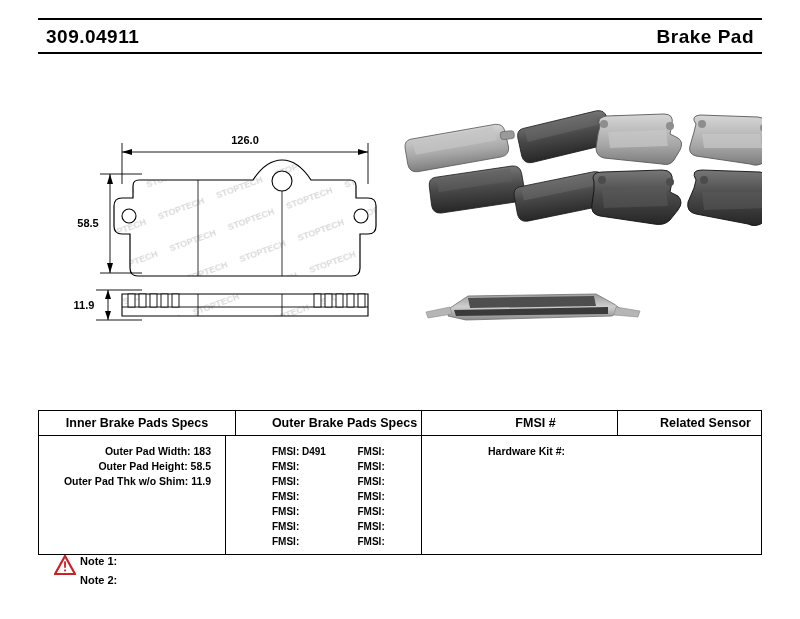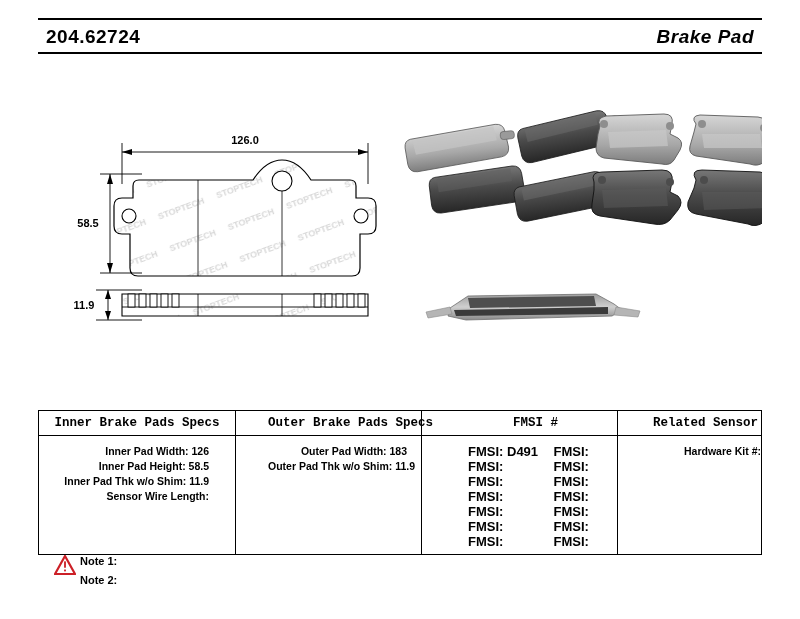--- a/index.html
+++ b/index.html
@@ -41,21 +41,20 @@
     font-weight: bold;
     letter-spacing: 0.5px;
   }
   .header .doc-title {
     position: absolute;
     right: 8px;
     top: 6px;
     font-size: 19px;
     font-weight: bold;
     letter-spacing: 0.5px;
-    font-style: italic;
   }
 
   
   .drawing {
     position: absolute;
     left: 38px;
     top: 68px;
     width: 724px;
     height: 330px;
   }
@@ -87,21 +86,20 @@
   .c1 { width: 196px; }
   .c2 { width: 186px; }
   .c3 { width: 196px; }
   .c4 { width: 144px; }
   .th {
     font-size: 12.5px;
     font-weight: bold;
     text-align: center;
     line-height: 24px;
     white-space: nowrap;
-    font-family: Liberation Mono, monospace;
   }
   .specrow {
     font-size: 10.5px;
     font-weight: bold;
     line-height: 15px;
     white-space: nowrap;
   }
   .specs-right {
     padding-top: 8px;
     padding-right: 26px;
@@ -116,21 +114,21 @@
     padding-top: 8px;
     display: flex;
   }
   .fmsi-col {
     width: 50%;
     padding-left: 14px;
     box-sizing: border-box;
   }
   .fmsi-col.second { padding-left: 18px; }
   .fmsi-line {
-    font-size: 13px;
+    font-size: 10px;
     font-weight: bold;
     line-height: 15px;
     white-space: nowrap;
   }
 
   
   .notes {
     position: absolute;
     left: 54px;
     top: 552px;
@@ -155,21 +153,21 @@
     font-weight: bold;
     font-family: "Liberation Sans", sans-serif;
   }
 </style>
 </head>
 <body>
 
 <div class="sheet">
 
   <div class="header">
-    <div class="part-number">204.62724</div>
+    <div class="part-number">309.04911</div>
     <div class="doc-title">Brake Pad</div>
   </div>
 
   <div class="drawing">
     <svg width="724" height="330" viewBox="0 0 724 330" xmlns="http://www.w3.org/2000/svg">
       <defs>
 
         <pattern id="wm" width="62" height="34" patternUnits="userSpaceOnUse" patternTransform="rotate(-20)">
           <text x="0" y="14" font-family="Liberation Sans, sans-serif" font-size="9" font-weight="bold" fill="#d8d8d8">STOPTECH</text>
         </pattern>
@@ -348,32 +346,25 @@
 
   <div class="spec-table">
     <div class="thead">
       <div class="col c1 th">Inner Brake Pads Specs</div>
       <div class="col c2 th">Outer Brake Pads Specs</div>
       <div class="col c3 th">FMSI #</div>
       <div class="col c4 th">Related Sensor</div>
     </div>
     <div class="tbody">
 
-      <div class="col c1">
-        <div class="specs-right">
-          <div class="specrow">Inner Pad Width: 126</div>
-          <div class="specrow">Inner Pad Height: 58.5</div>
-          <div class="specrow">Inner Pad Thk w/o Shim: 11.9</div>
-          <div class="specrow">Sensor Wire Length:</div>
-        </div>
-      </div>
 
       <div class="col c2">
         <div class="specs-right" style="padding-right:14px;">
           <div class="specrow">Outer Pad Width: 183</div>
+          <div class="specrow">Outer Pad Height: 58.5</div>
           <div class="specrow">Outer Pad Thk w/o Shim: 11.9</div>
         </div>
       </div>
 
       <div class="col c3">
         <div class="fmsi-wrap">
           <div class="fmsi-col">
             <div class="fmsi-line">FMSI:  D491</div>
             <div class="fmsi-line">FMSI:</div>
             <div class="fmsi-line">FMSI:</div>

